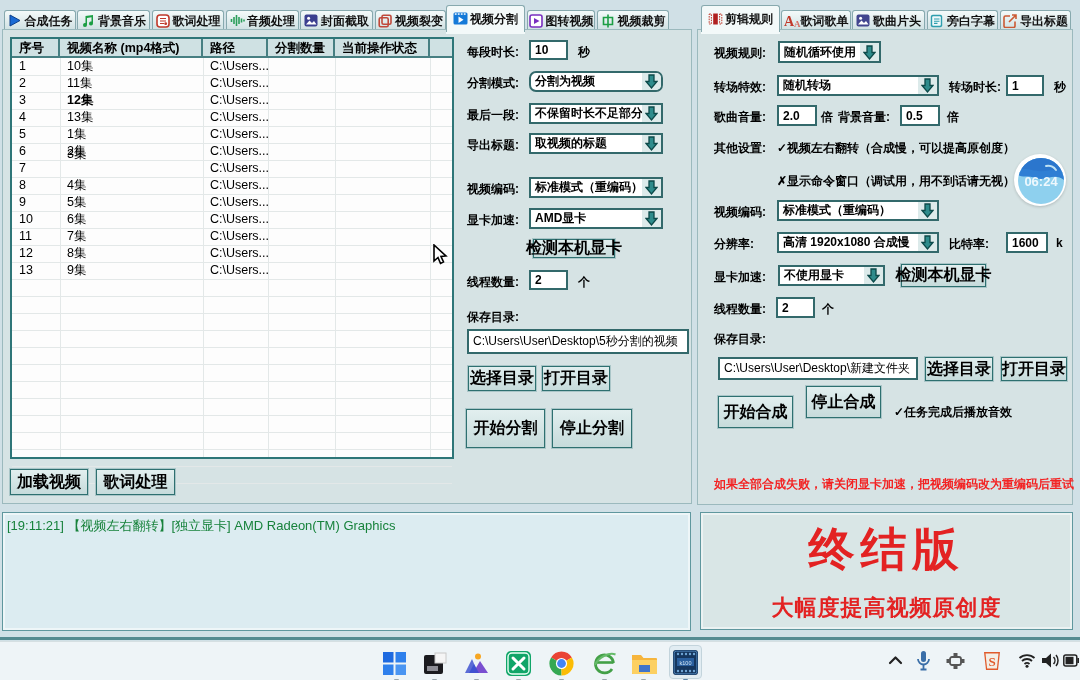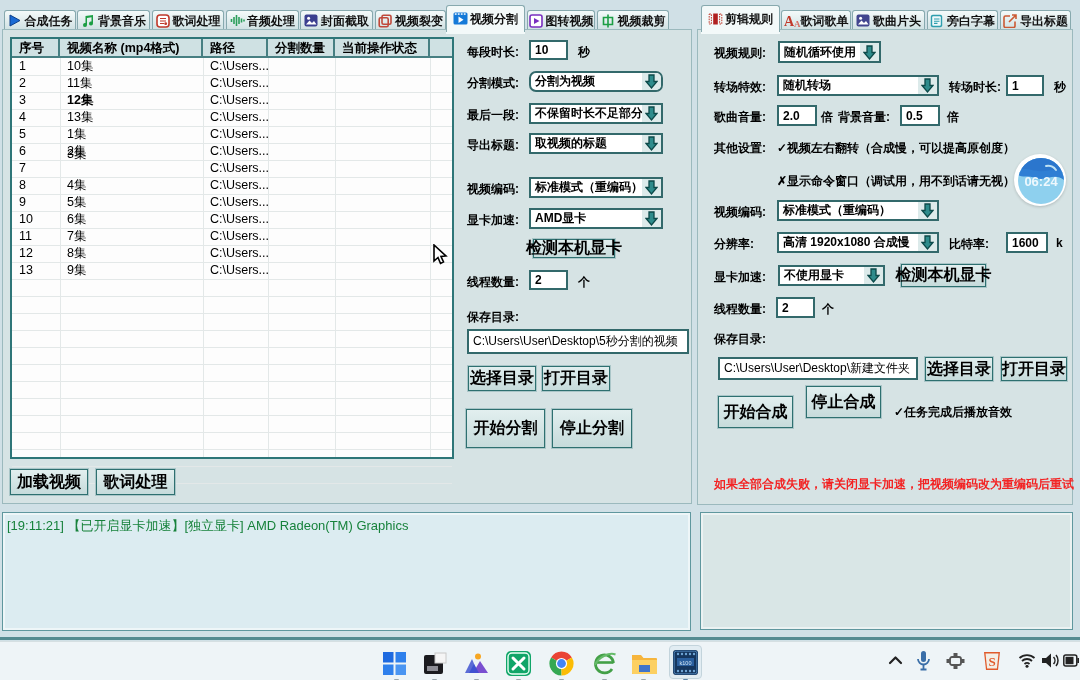--- a/index.html
+++ b/index.html
@@ -352,24 +352,26 @@
       <rect width="46" height="46" fill="#8ed0ee"></rect>
       <path d="M0 0 H46 V22 C36 14 28 24 18 20 C10 17 4 20 0 17 Z" fill="#2f7fd4"></path>
       <path d="M0 0 H46 V14 C38 8 26 16 14 12 C7 10 3 12 0 10 Z" fill="#2a6fc8" opacity=".6"></path>
       <path d="M28 8 C32 7 36 9 38 12" stroke="#bfe2f4" stroke-width="2" fill="none" stroke-linecap="round"></path>
     </g>
     <text x="23" y="28" text-anchor="middle" font-size="13" font-weight="bold" fill="#eef8fd" font-family="Liberation Sans">06:24</text>
   </svg>
 </div>
 
 <div class="abs" id="logP">
-  <div style="position:absolute; left:4px; top:4px; font-size:13px; color:#17823b; white-space:nowrap;">[19:11:21]  【已开启显卡加速】[独立显卡] AMD Radeon(TM) Graphics</div>
+  <div style="position:absolute; left:4px; top:4px; font-size:13px; color:#17823b; white-space:nowrap;">[19:11:21]  【视频左右翻转】[独立显卡] AMD Radeon(TM) Graphics</div>
 </div>
 
 <div class="abs" id="verP">
+  <div style="position:absolute; left:0; right:0; top:6px; text-align:center; font-size:46px; font-weight:bold; color:#e32222; letter-spacing:6px;">终结版</div>
+  <div style="position:absolute; left:0; right:0; top:80px; text-align:center; font-size:22px; font-weight:bold; color:#e32222; letter-spacing:1px;">大幅度提高视频原创度</div>
 </div>
 
 <div class="abs" style="left:0; top:637px; width:1080px; height:3px; background:#558b91;"></div>
 
 <div class="abs" id="taskbar" style="left:0; top:641px; width:1080px; height:39px; background:#eef4f7; border-top:1px solid #d5dfe2;">
 
   <svg style="position:absolute; left:383px; top:10px;" width="23" height="23" viewBox="0 0 23 23">
     <rect x="0" y="0" width="10.5" height="10.5" fill="#1e6ae0"></rect>
       <rect x="12.5" y="0" width="10.5" height="10.5" fill="#2f80ec"></rect>
     <rect x="0" y="12.5" width="10.5" height="10.5" fill="#2f80ec"></rect>

